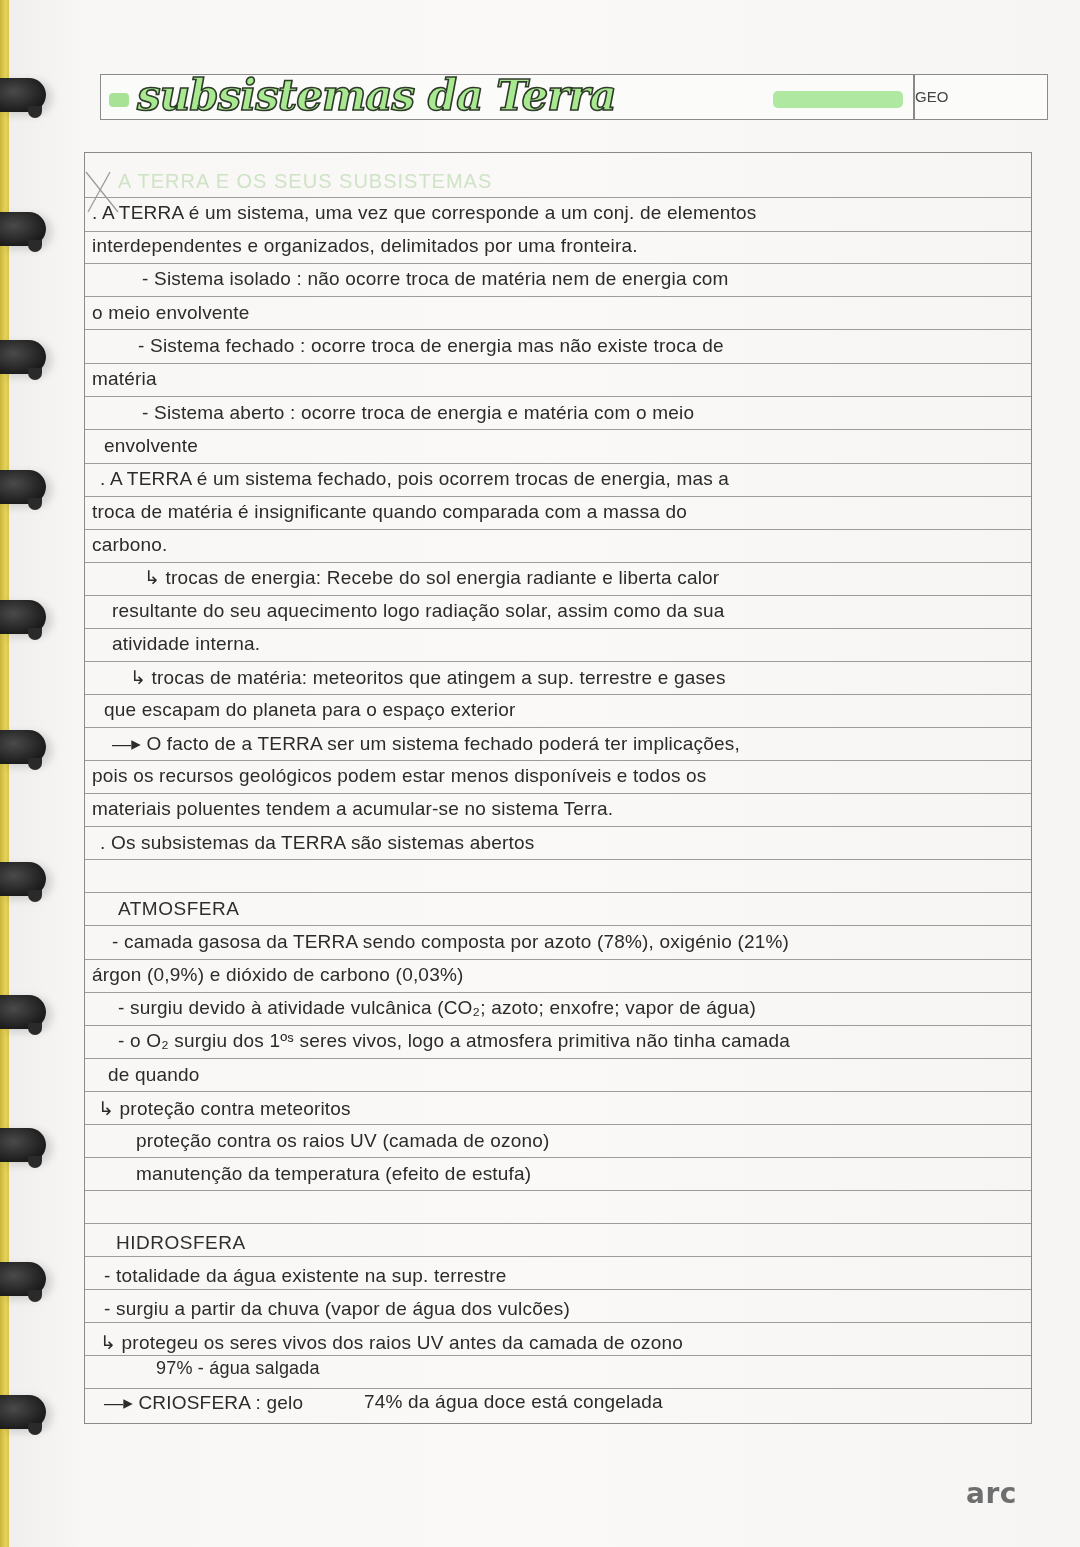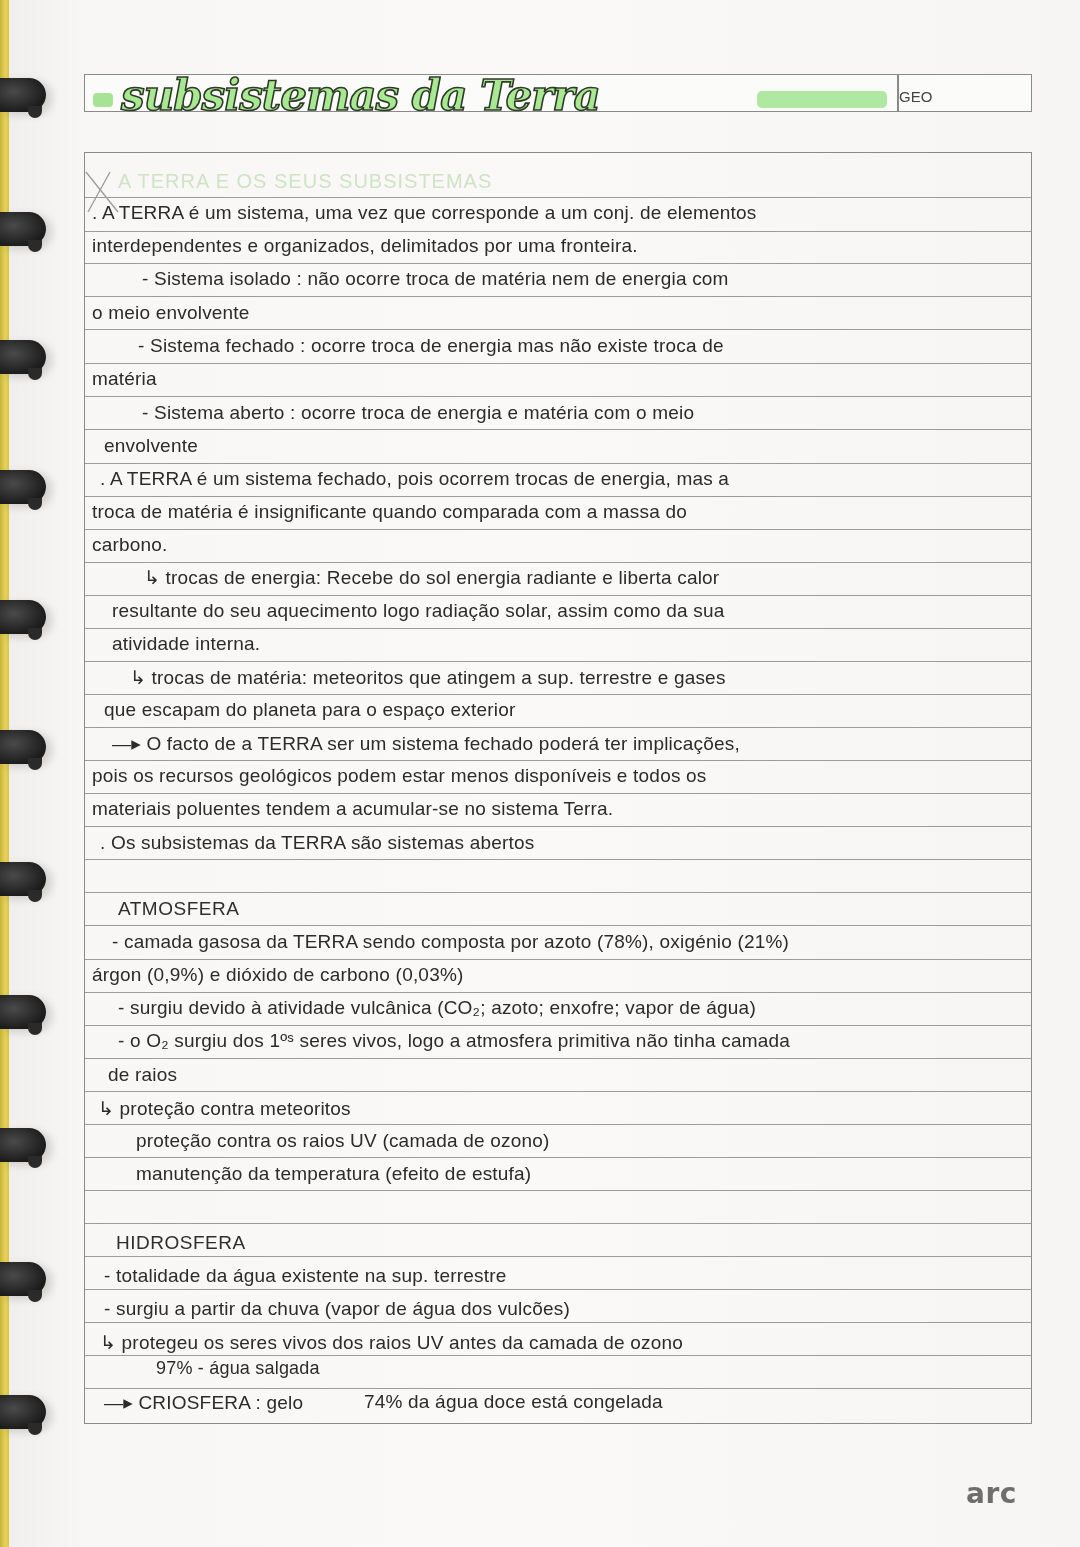--- a/index.html
+++ b/index.html
@@ -21,21 +21,21 @@
       border-radius: 0 22px 22px 0;
       background: radial-gradient(ellipse at 30% 40%, #4a4a4a, #1c1c1c 70%);
       box-shadow: 6px 3px 8px rgba(0,0,0,0.15);
     }
     .ring::after {
       content: ""; position: absolute; right: 4px; bottom: -6px; width: 14px; height: 12px;
       border-radius: 0 0 8px 8px; background: #2a2a2a;
     }
     
     .title-box {
-      position: absolute; left: 84px; top: 74px; width: 948px; height: 38px;
+      position: absolute; left: 100px; top: 74px; width: 948px; height: 46px;
       border: 1.5px solid #8a8a8a; box-sizing: border-box; background: #fbfbfa; padding-left: 40px;
     }
     .title-divider {
       position: absolute; left: 812px; top: 0; width: 1.5px; height: 100%; background: #8a8a8a;
     }
     .hl-small {
       position: absolute; left: 8px; top: 18px; width: 20px; height: 14px;
       background: #9fe08a; border-radius: 4px; opacity: 0.9;
     }
     .hl-long {
@@ -168,21 +168,21 @@
   <div class="line-text" style="left:112px; top:732px">—▸ O facto de a TERRA ser um sistema fechado poderá ter implicações,</div>
   <div class="line-text" style="left:92px; top:765px">pois os recursos geológicos podem estar menos disponíveis e todos os</div>
   <div class="line-text" style="left:92px; top:798px">materiais poluentes tendem a acumular-se no sistema Terra.</div>
   <div class="line-text" style="left:100px; top:832px">. Os subsistemas da TERRA são sistemas abertos</div>
 
   <div class="line-text heading" style="left:118px; top:898px">ATMOSFERA</div>
   <div class="line-text" style="left:112px; top:931px">- camada gasosa da TERRA sendo composta por azoto (78%), oxigénio (21%)</div>
   <div class="line-text" style="left:92px; top:964px">árgon (0,9%) e dióxido de carbono (0,03%)</div>
   <div class="line-text" style="left:118px; top:997px">- surgiu devido à atividade vulcânica (CO₂; azoto; enxofre; vapor de água)</div>
   <div class="line-text" style="left:118px; top:1030px">- o O₂ surgiu dos 1ºˢ seres vivos, logo a atmosfera primitiva não tinha camada</div>
-  <div class="line-text" style="left:108px; top:1064px">de raios</div>
+  <div class="line-text" style="left:108px; top:1064px">de quando</div>
   <div class="line-text" style="left:98px; top:1097px">↳ proteção contra meteoritos</div>
   <div class="line-text" style="left:136px; top:1130px">proteção contra os raios UV (camada de ozono)</div>
   <div class="line-text" style="left:136px; top:1163px">manutenção da temperatura (efeito de estufa)</div>
 
   <div class="line-text heading" style="left:116px; top:1232px">HIDROSFERA</div>
   <div class="line-text" style="left:104px; top:1265px">- totalidade da água existente na sup. terrestre</div>
   <div class="line-text" style="left:104px; top:1298px">- surgiu a partir da chuva (vapor de água dos vulcões)</div>
   <div class="line-text" style="left:100px; top:1331px">↳ protegeu os seres vivos dos raios UV antes da camada de ozono</div>
   <div class="line-text" style="left:156px; top:1358px; font-size:18px">97% - água salgada</div>
   <div class="line-text" style="left:104px; top:1391px">—▸ CRIOSFERA : gelo</div>

